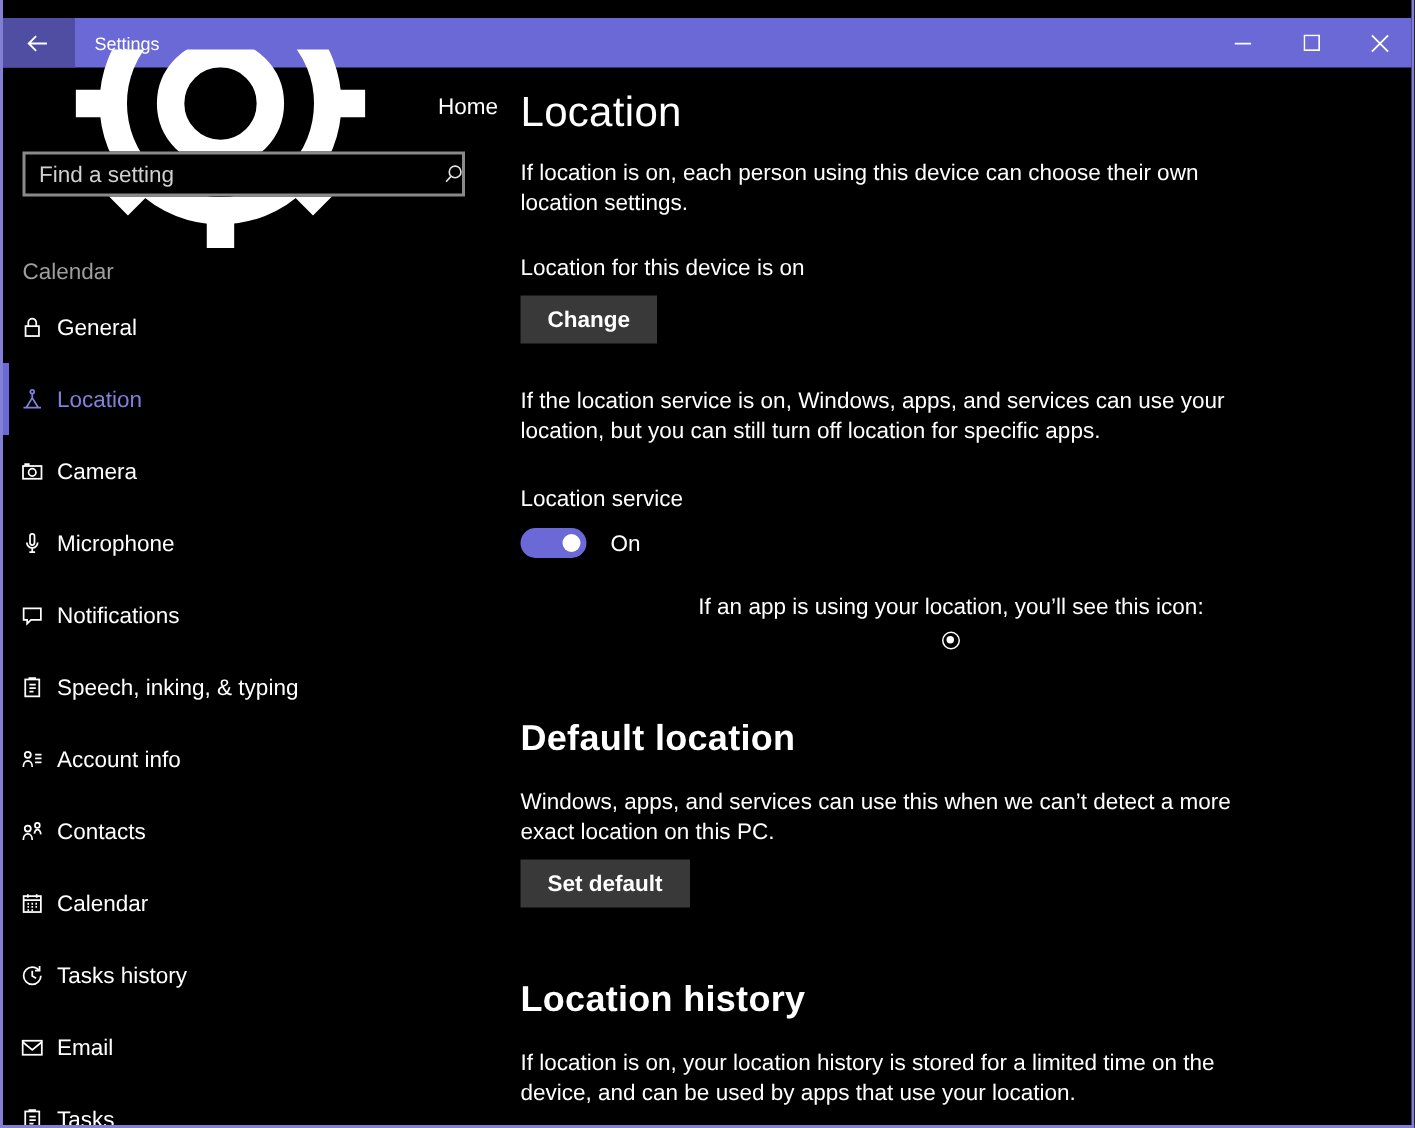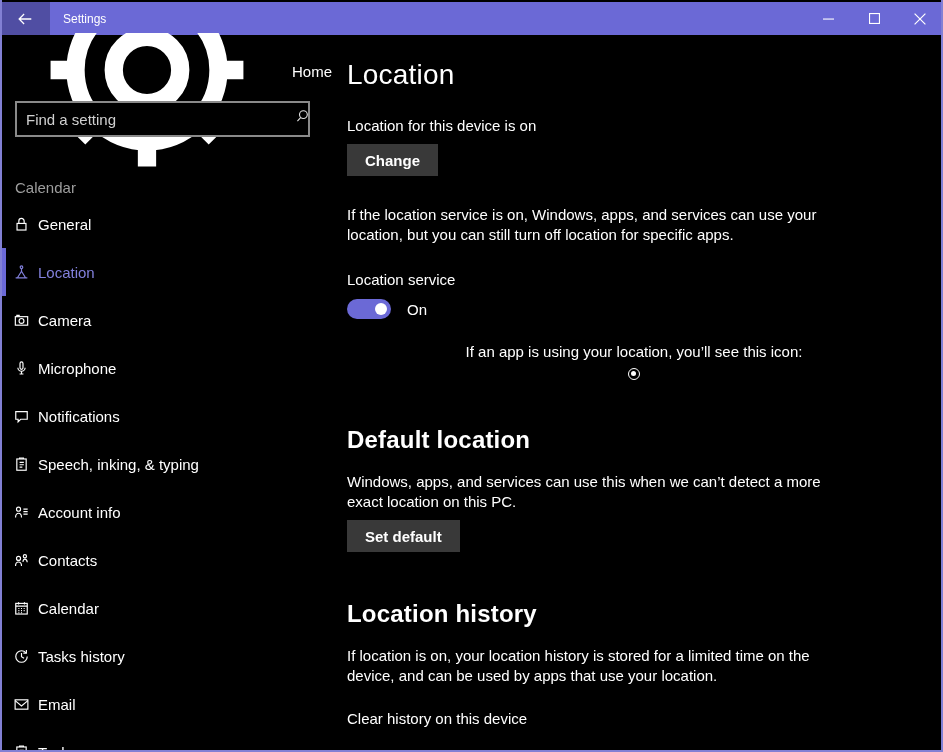--- a/index.html
+++ b/index.html
@@ -12,21 +12,21 @@
     background: #000;
     border-left: 2px solid #8280d4;
     border-right: 2px solid #8280d4;
     border-bottom: 2px solid #8280d4;
     overflow: hidden;
     color: #fff;
   }
 
   
   .titlebar {
-    position: absolute; top: 2px; left: -2px; right: -2px;
+    position: absolute; top: 12px; left: -2px; right: -2px;
     height: 33px; background: #6b69d6;
     display: flex; align-items: center;
   }
   .back-btn {
     width: 50px; height: 33px;
     background: #504ea3;
     border: none; cursor: pointer;
     display: flex; align-items: center; justify-content: center;
     color: #fff;
   }
@@ -49,21 +49,21 @@
 
   
   .home-item {
     margin-top: 18px; height: 40px;
     display: flex; align-items: center;
     padding-left: 12px; gap: 12px;
     font-size: 15px; cursor: pointer;
   }
   .search-wrap { margin: 10px 13px 0 13px; position: relative; }
   .search-input {
-    width: 295px; height: 36px;
+    width: 295px; height: 30px;
     background: #000; border: 2px solid #8a8a8a;
     color: #e8e8e8; font-size: 15px;
     font-family: "Liberation Sans", sans-serif;
     padding: 0 32px 0 9px; outline: none;
   }
   .search-input::placeholder { color: #d0d0d0; opacity: 1; }
   .search-icon-btn {
     position: absolute; right: 4px; top: 3px;
     width: 26px; height: 24px;
     background: transparent; border: none; color: #e0e0e0; cursor: pointer;
@@ -319,20 +319,21 @@
           <span>Tasks</span>
         </div>
 
       </nav>
     </aside>
 
     <main class="main">
 
       <h1 class="page-title">Location</h1>
 
+      <p class="para p-intro">If location is on, each person using this device can choose their own location settings.</p>
 
       <p class="status-line">Location for this device is on</p>
 
       <button class="btn">Change</button>
 
       <p class="para p-service">If the location service is on, Windows, apps, and services can use your location, but you can still turn off location for specific apps.</p>
 
       <p class="service-label">Location service</p>
 
       <div class="toggle-row">

